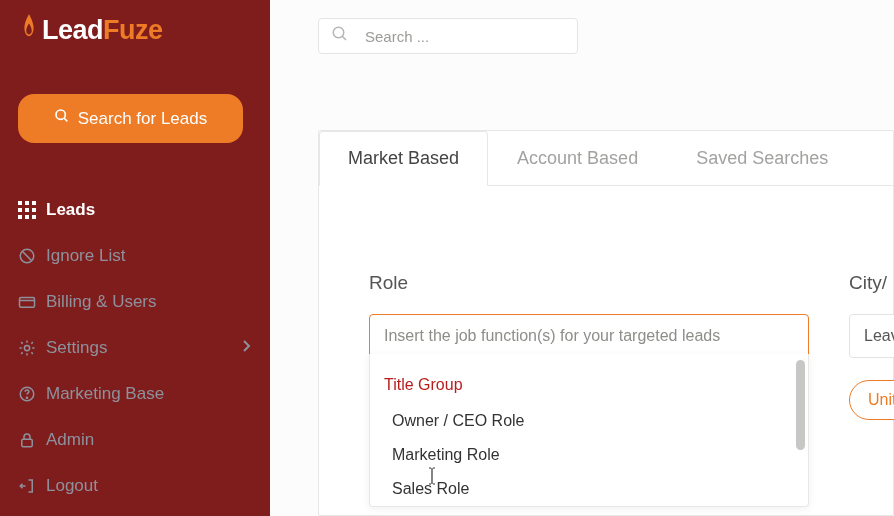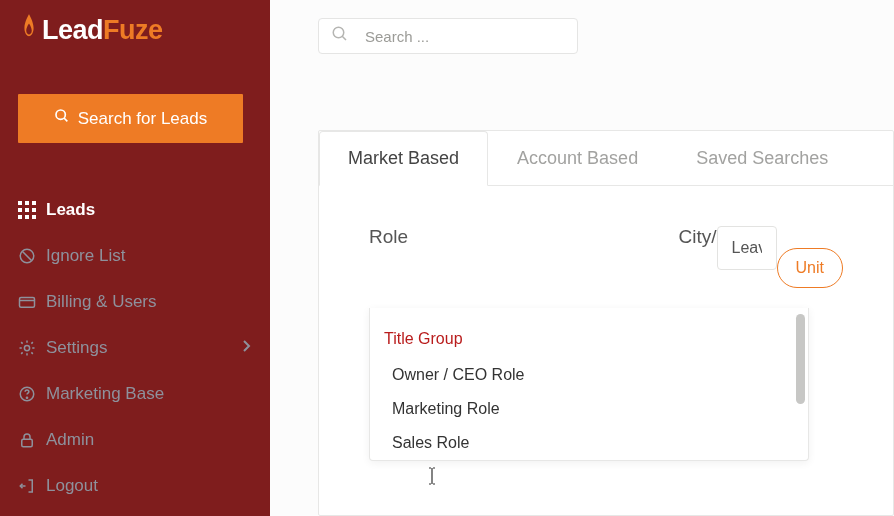--- a/index.html
+++ b/index.html
@@ -32,21 +32,21 @@
     .logo-text {
       font-size: 27px;
       font-weight: 400;
       letter-spacing: -0.5px;
     }
     .search-leads-btn {
       margin: 0 18px 44px 18px;
       background: #ee7b25;
       color: #fff;
       border: none;
-      border-radius: 1px;
+      border-radius: 16px;
       display: flex;
       align-items: center;
       justify-content: center;
       padding: 14px 0;
       font-size: 17px;
       font-weight: 500;
       cursor: pointer;
       width: 225px;
     }
     .search-leads-btn .icon { margin-right: 8px; }
@@ -131,21 +131,21 @@
       border-bottom: 1px solid #fff;
       border-top-left-radius: 4px;
       border-top-right-radius: 4px;
       background: #fff;
     }
     .form-area {
       padding: 40px 50px;
       display: flex;
       gap: 40px;
     }
-    .form-col { display: flex; flex-direction: row; position: relative; }
+    .form-col { display: flex; flex-direction: column; position: relative; margin-top: 46px; }
     .form-col.role { width: 445px; }
     .form-col.city { margin-left: auto; }
     .field-label {
       font-size: 19px;
       color: #555;
       font-weight: 500;
       margin-bottom: 20px;
     }
     .role-input {
       width: 440px;
@@ -349,20 +349,21 @@
         <span>Account Based</span>
       </div>
       <div class="tab">
         <span>Saved Searches</span>
       </div>
     </div>
 
     <div class="form-area">
       <div class="form-col role">
         <div class="field-label">Role</div>
+        <input class="role-input" type="text" placeholder="Insert the job function(s) for your targeted leads" style="">
         <div class="dropdown">
           <div class="dropdown-scroll"></div>
           <div class="dd-group-label">Title Group</div>
           <div class="dd-item">Owner / CEO Role</div>
           <div class="dd-item">Marketing Role</div>
           <div class="dd-item">Sales Role</div>
         </div>
       </div>
 
       <div class="form-col city">

